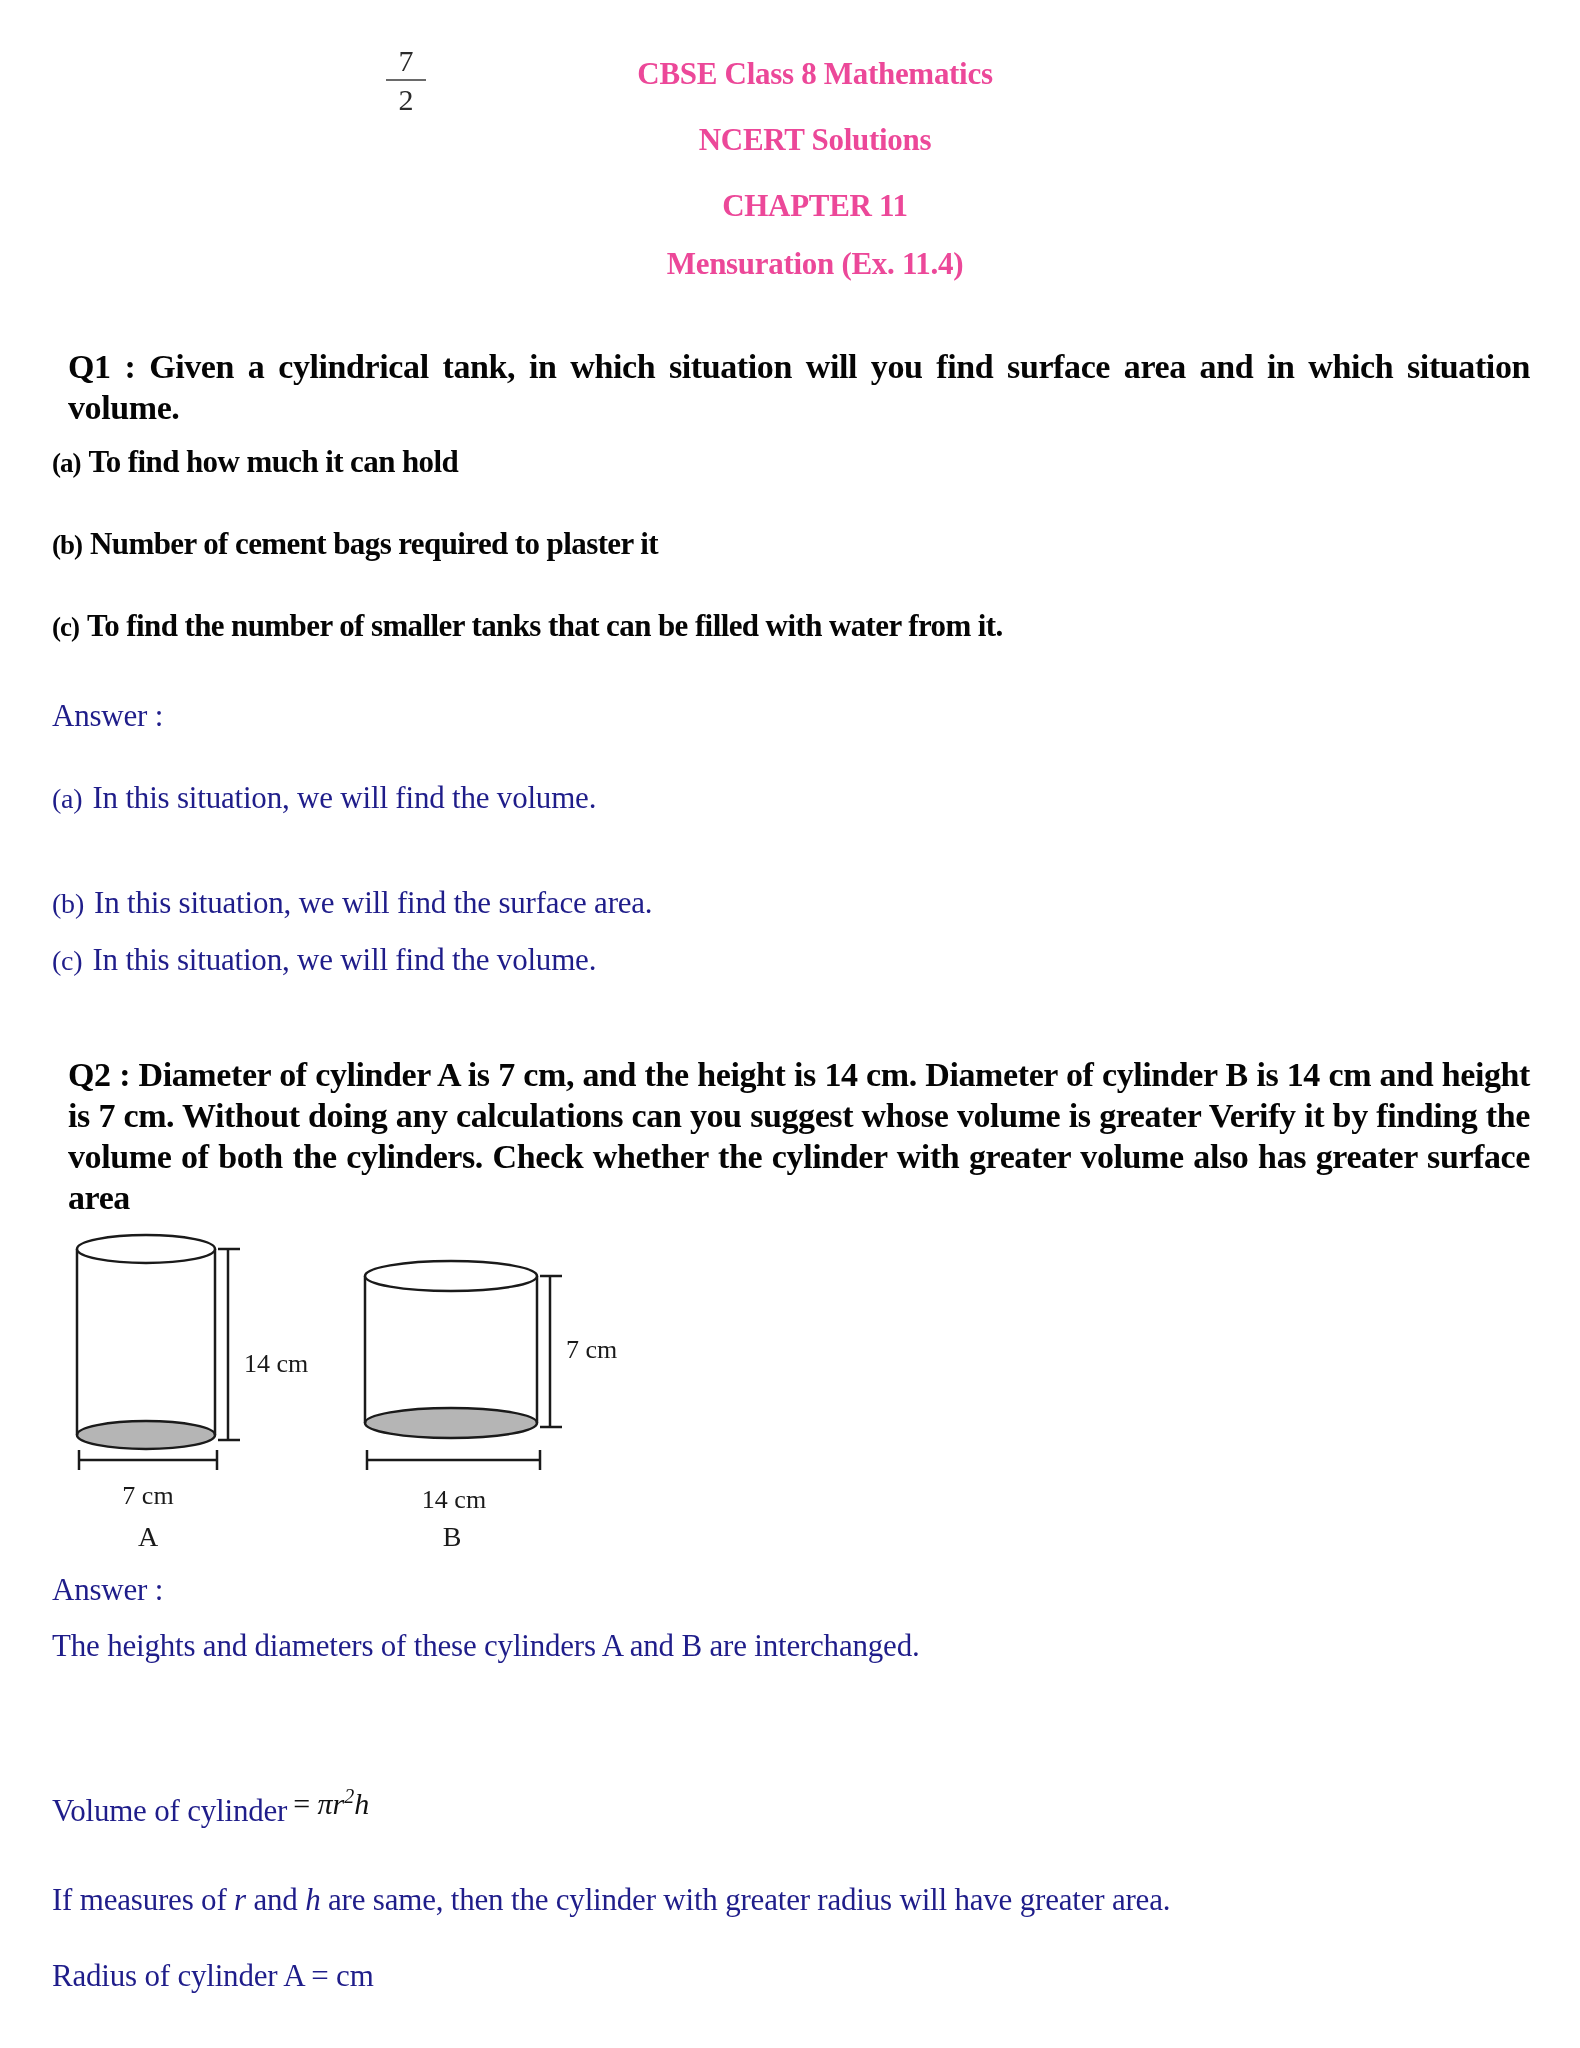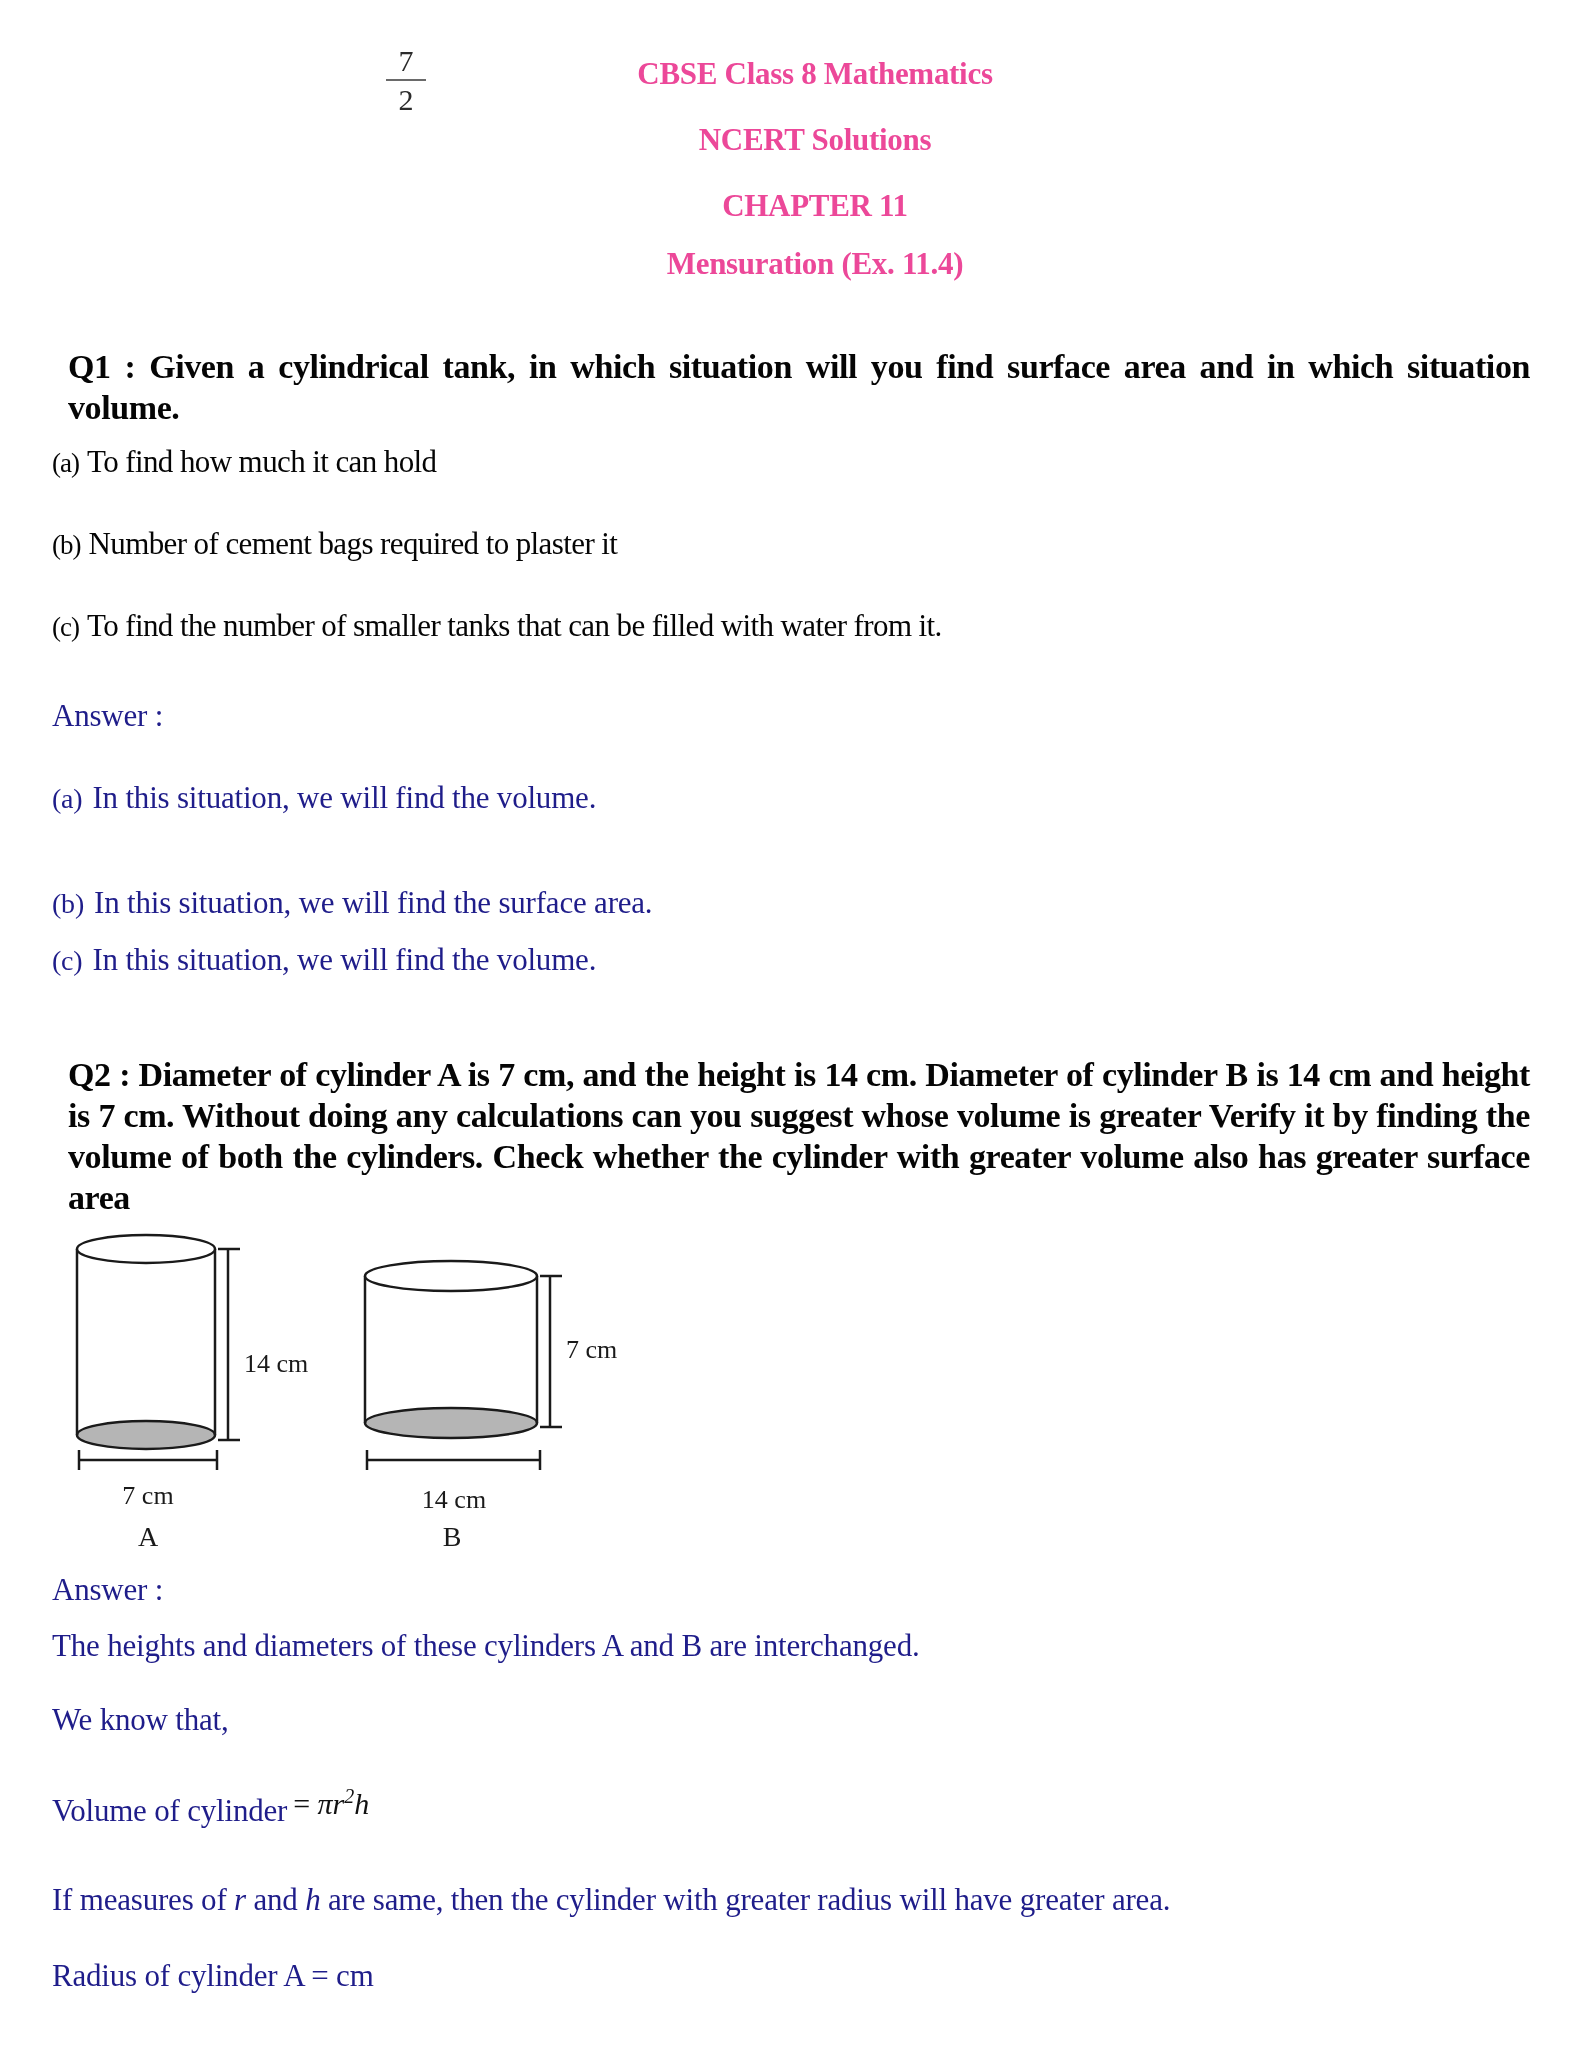--- a/index.html
+++ b/index.html
@@ -30,21 +30,21 @@
   .qblock{
     position:absolute;left:52px;width:1462px;
     font-weight:700;font-size:34px;line-height:41px;
     text-align:justify;letter-spacing:-0.4px;color:#050505;margin-left:16px;
   }
   .q1{top:312px;}
   .q2{top:1020px;}
   
   .opt{
     position:absolute;left:52px;width:1462px;
-    font-weight:400;font-size:31px;letter-spacing:-0.6px;color:#050505;
+    font-weight:700;font-size:31px;letter-spacing:-0.6px;color:#050505;
   }
   .opt .pfx{font-size:27px;letter-spacing:-1px;margin-right:8px;}
   .opt-a{top:444px;}.opt-b{top:526px;}.opt-c{top:608px;}
   
   .blue{
     position:absolute;left:52px;width:1462px;
     font-size:31px;color:#1f1d8a;letter-spacing:-0.2px;
   }
   .ans-head1{top:698px;}
   .bans .pfx{font-size:28px;margin-right:10px;}
@@ -147,21 +147,20 @@
       <line x1="307" y1="238" x2="307" y2="258" stroke="#1a1a1a" stroke-width="2.5"></line>
       <line x1="480" y1="238" x2="480" y2="258" stroke="#1a1a1a" stroke-width="2.5"></line>
       <text x="394" y="296" text-anchor="middle">14 cm</text>
       <text x="392" y="334" text-anchor="middle" class="abname">B</text>
     </g>
   </svg>
 
   <div class="blue ans-head2">Answer :</div>
 
   <div class="blue bl1">The heights and diameters of these cylinders A and B are interchanged.</div>
-  <div class="blue bl2">We know that,</div>
 
   <div class="blue bl3">
     <span>Volume of cylinder</span><span class="formula"><span>= </span><span class="mvar">πr</span><sup class="mvar">2</sup><span class="mvar">h</span></span>
   </div>
 
   <div class="blue bl5">Radius of cylinder A = cm</div>
 
   <div class="blue bl4">
     <span>If measures of </span><i>r</i><span> and </span><i>h</i><span> are same, then the cylinder with greater radius will have greater area.</span>
   </div>

